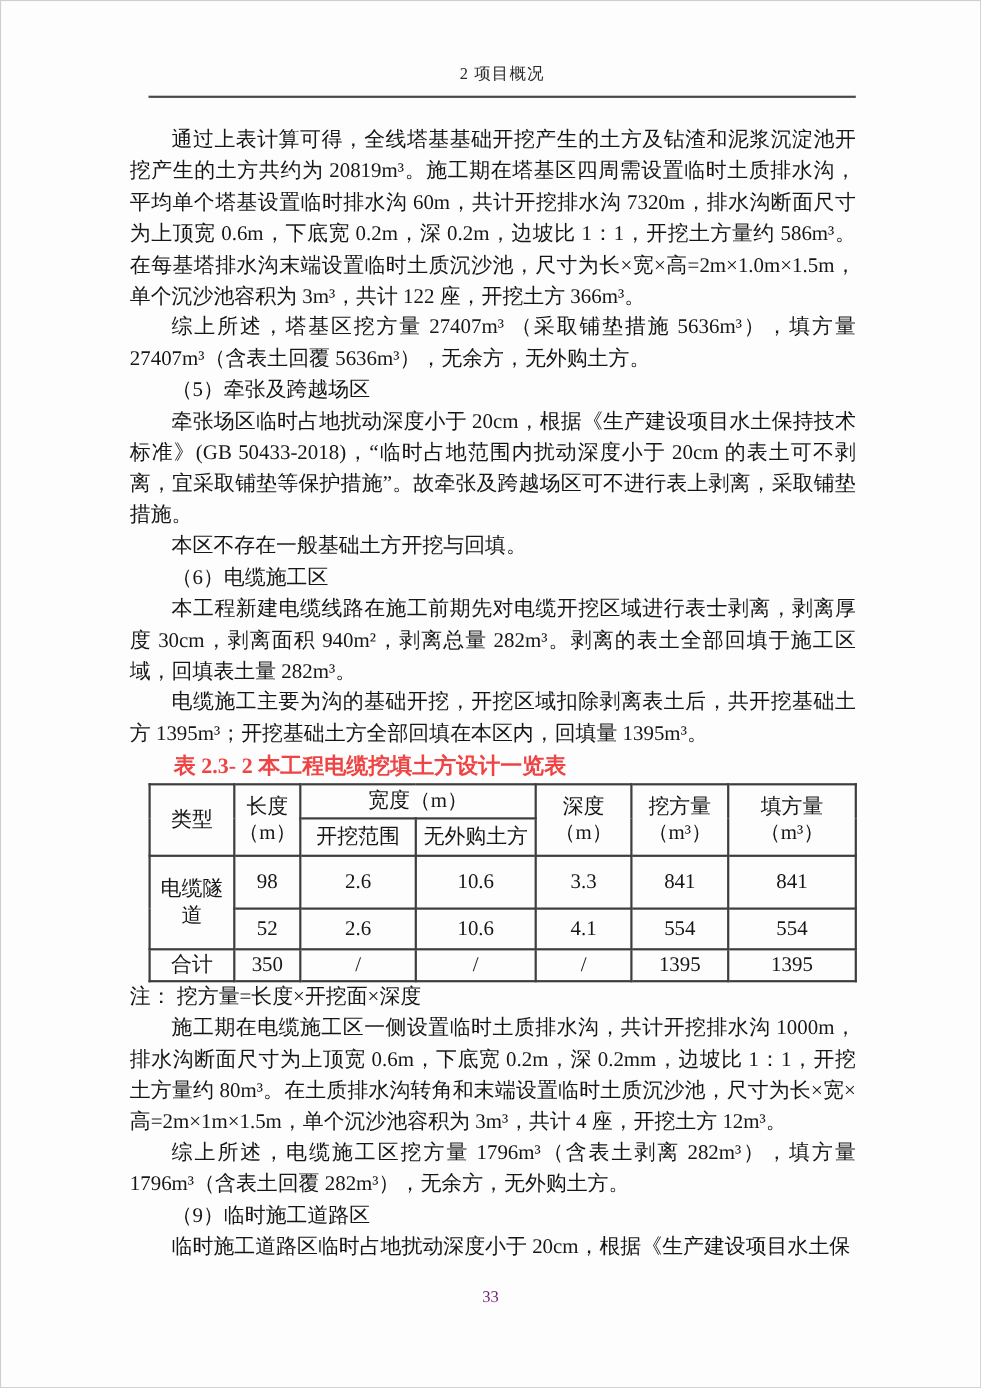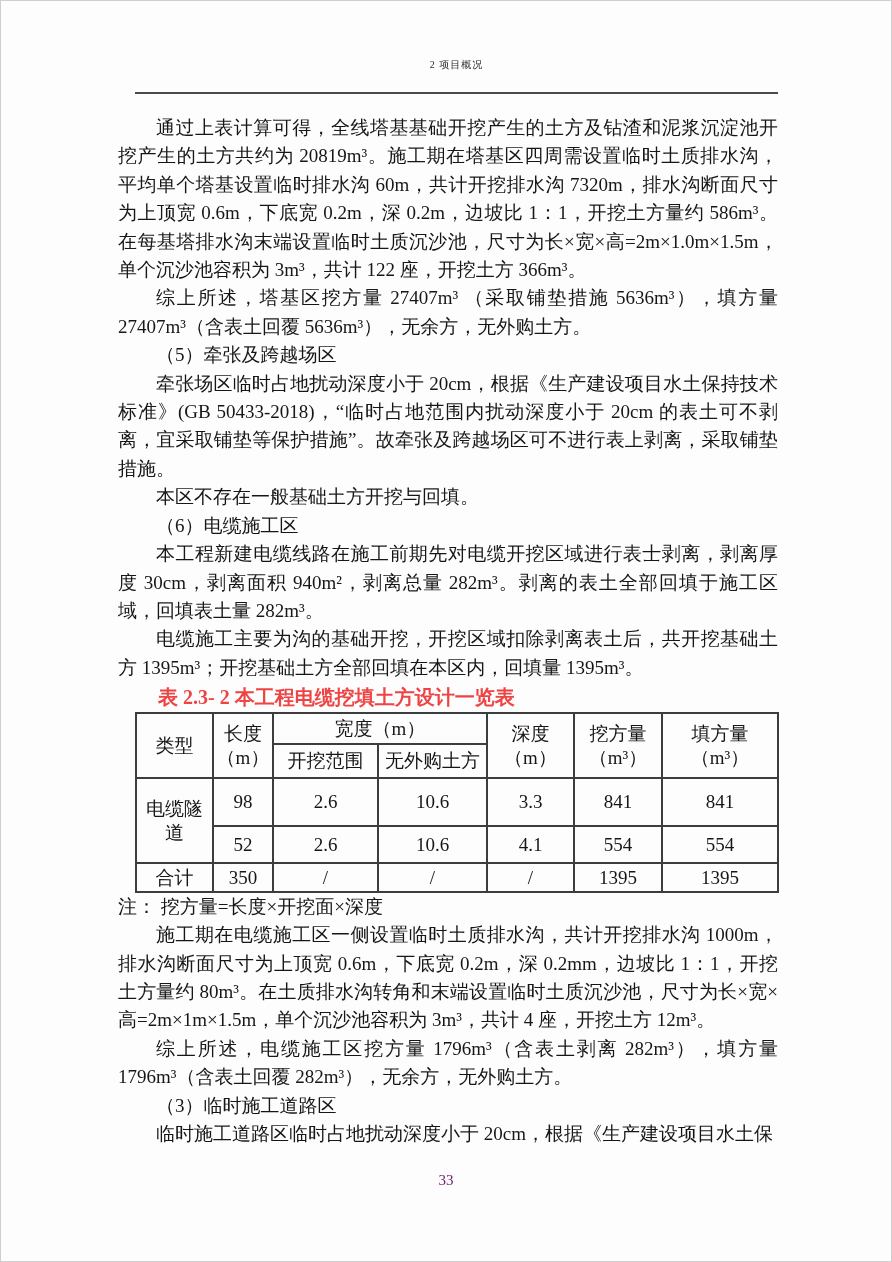--- a/index.html
+++ b/index.html
@@ -18,24 +18,24 @@
     overflow: hidden;
     font-family: "Liberation Serif", "DejaVu Serif", serif;
     color: #1c1c1c;
   }
   .running-header {
     position: absolute;
     top: 57px;
     left: 134px;
     width: 643px;
     text-align: center;
-    font-size: 10px;
+    font-size: 15px;
     letter-spacing: 1px;
     color: #2b2b2b;
-    padding-bottom: 20px;
+    padding-bottom: 10px;
     border-bottom: 2px solid #4a4a4a;
   }
   .content {
     position: absolute;
     top: 113px;
     left: 117px;
     width: 660px;
     font-size: 19px;
     line-height: 28.4px;
     text-align: justify;
@@ -168,20 +168,20 @@
           <td>1395</td>
           <td>1395</td>
         </tr>
       </tbody>
     </table>
 
     <p class="table-note">注：  挖方量=长度×开挖面×深度</p>
 
     <p>施工期在电缆施工区一侧设置临时土质排水沟，共计开挖排水沟 1000m，排水沟断面尺寸为上顶宽 0.6m，下底宽 0.2m，深 0.2mm，边坡比 1：1，开挖土方量约 80m³。在土质排水沟转角和末端设置临时土质沉沙池，尺寸为长×宽×高=2m×1m×1.5m，单个沉沙池容积为 3m³，共计 4 座，开挖土方 12m³。</p>
     <p>综上所述，电缆施工区挖方量 1796m³（含表土剥离 282m³），填方量 1796m³（含表土回覆 282m³），无余方，无外购土方。</p>
-    <p>（3）临时施工道路区</p>
+    <p>（9）临时施工道路区</p>
     <p>临时施工道路区临时占地扰动深度小于 20cm，根据《生产建设项目水土保</p>
 
   </div>
 
   <div class="page-number">33</div>
 
 </div>
 
 </body></html>

